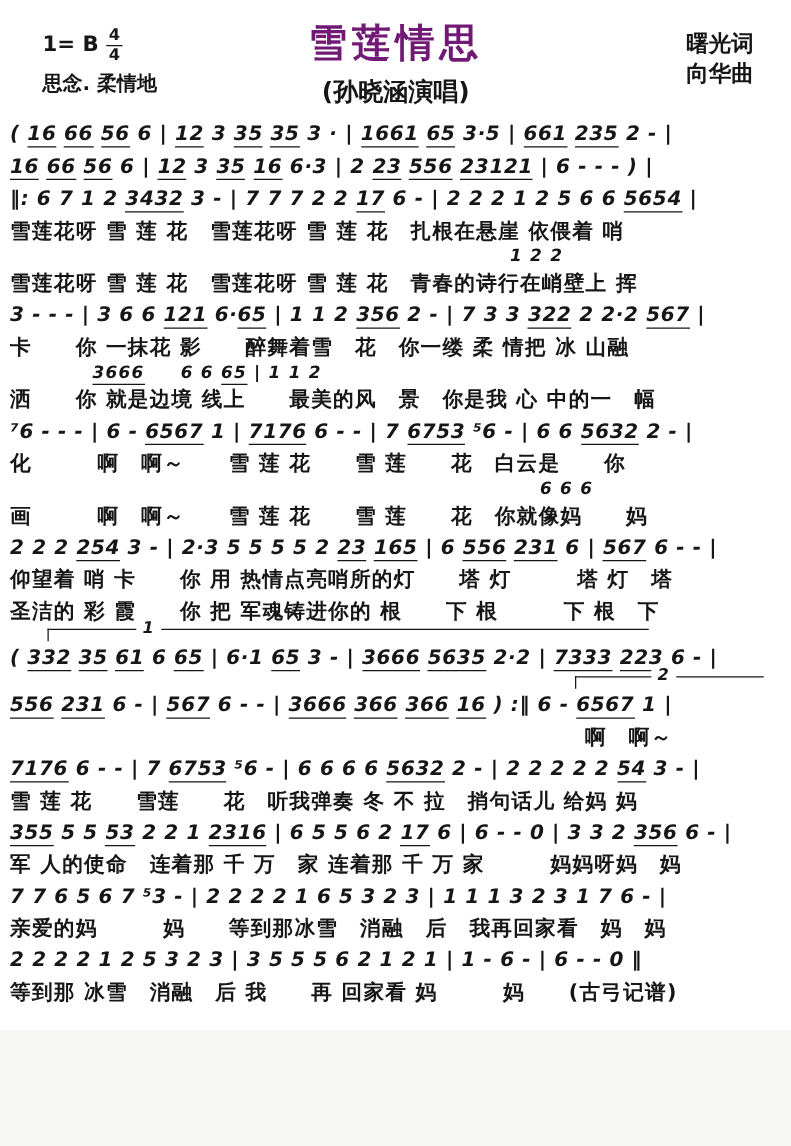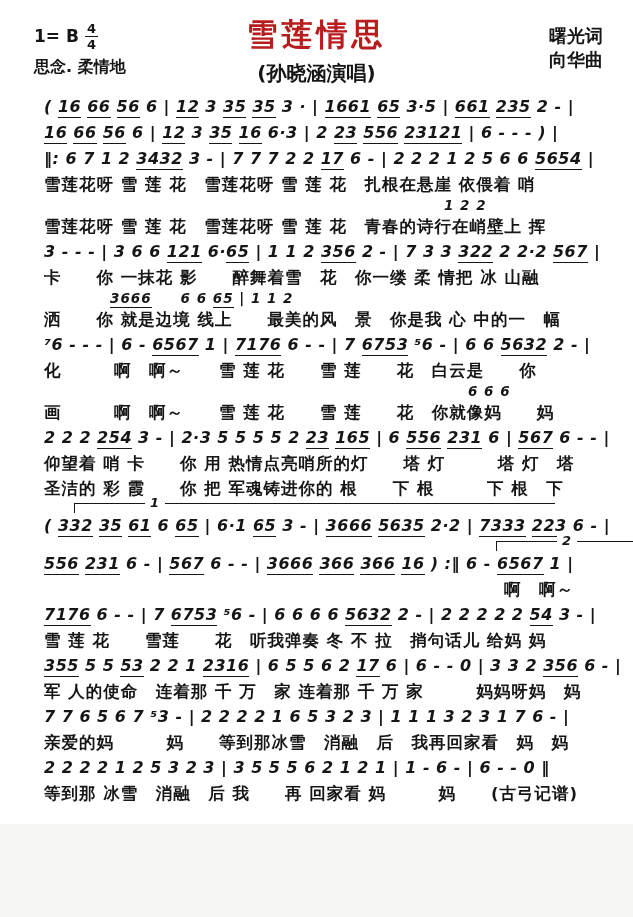--- a/index.html
+++ b/index.html
@@ -14,25 +14,25 @@
   }
   
   .hdr{position:relative;height:92px;padding-top:14px;box-sizing:border-box;}
   .hdr-left{position:absolute;left:34px;top:22px;}
   .keysig{font-size:17px;font-weight:bold;white-space:nowrap;}
   .frac{display:inline-flex;flex-direction:column;vertical-align:middle;margin-left:6px;line-height:1;font-size:13px;font-weight:bold;text-align:center;}
   .frac .top{border-bottom:1.5px solid #161616;padding:0 2px 1px;}
   .frac .bot{padding-top:1px;}
   .mood{font-size:16px;font-weight:bold;margin-top:6px;white-space:nowrap;}
   .hdr-center{position:absolute;left:0;right:0;top:14px;text-align:center;}
-  .title{margin:0;font-size:31px;font-weight:bold;letter-spacing:4px;color:#b91c1c;}
+  .title{margin:0;font-size:31px;font-weight:bold;letter-spacing:4px;color:#701a75;}
   .subtitle{font-size:20px;font-weight:bold;margin-top:4px;color:#161616;}
   .hdr-right{position:absolute;right:30px;top:24px;text-align:right;font-size:18px;font-weight:bold;line-height:24px;}
   
-  .score{padding:2px 8px 0 44px;}
+  .score{padding:2px 8px 0 8px;}
   .row{position:relative;white-space:nowrap;}
   .row.n{font-style:italic;font-weight:bold;font-size:16px;line-height:26px;letter-spacing:0.5px;}
   .row.l{font-weight:bold;font-size:16.5px;line-height:25px;letter-spacing:1px;}
   .row.s{font-style:italic;font-weight:bold;font-size:13.5px;line-height:17px;letter-spacing:1px;}
   .row.has-volta{padding-top:12px;}
   .beam{border-bottom:1.6px solid #161616;padding-bottom:1px;}
   .volta{position:absolute;top:2px;height:9px;border-top:1.8px solid #161616;border-left:1.8px solid #161616;}
   .volta .vlabel{position:absolute;top:-9px;font-style:italic;font-weight:bold;font-size:13px;background:#fff;padding:0 5px;line-height:16px;}
   
   .ftr{position:absolute;right:22px;bottom:16px;font-size:15px;font-weight:bold;letter-spacing:1px;}

